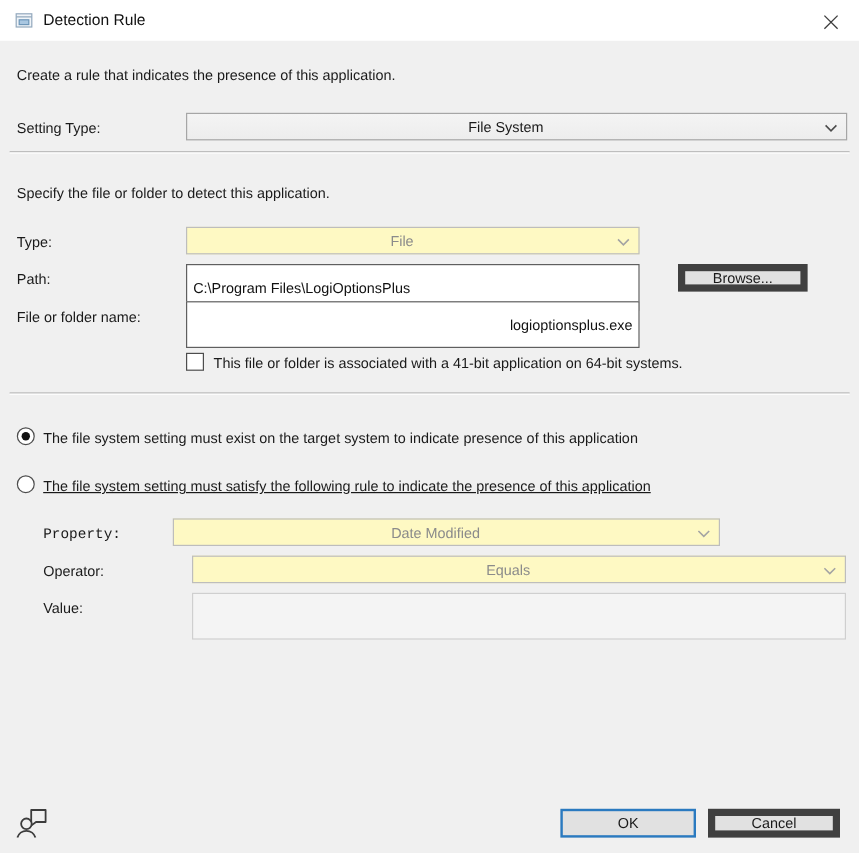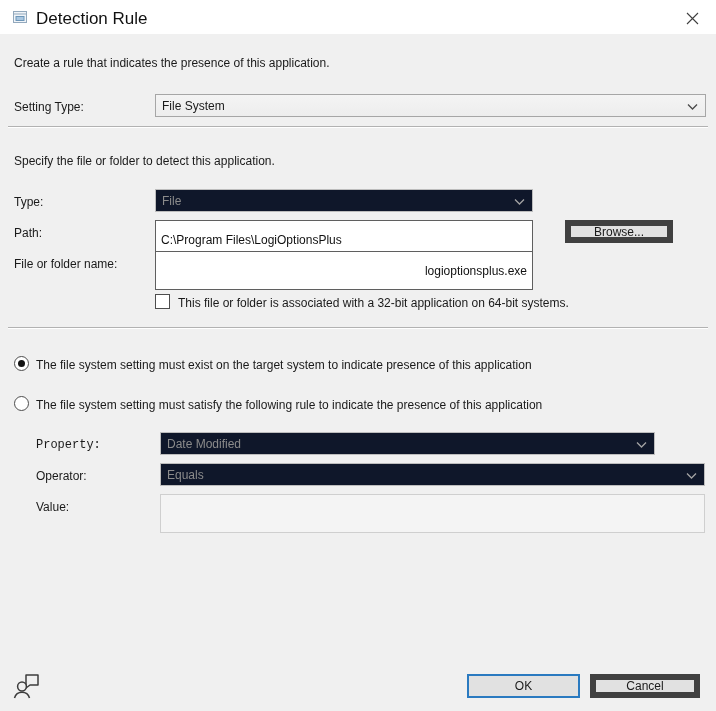--- a/index.html
+++ b/index.html
@@ -3,32 +3,32 @@
 <meta charset="utf-8">
 <style>
   * { margin:0; padding:0; box-sizing:border-box; }
   html,body { width:716px; height:711px; }
   body { font-family:"Liberation Sans", sans-serif; font-size:12px; color:#1a1a1a; }
   .dialog { position:relative; width:716px; height:711px; background:#f0f0f0; overflow:hidden; }
 
   
   .titlebar { position:absolute; top:0; left:0; width:716px; height:34px; background:#ffffff; }
   .title-icon { position:absolute; left:12px; top:9px; width:16px; height:16px; }
-  .title-text { position:absolute; left:36px; top:9px; font-size:17px; color:#111; }
+  .title-text { position:absolute; left:36px; top:9px; font-size:13px; color:#111; }
   .close-btn { position:absolute; right:8px; top:5px; width:32px; height:26px;
                display:flex; align-items:center; justify-content:center; background:transparent; border:none; cursor:pointer; }
 
   .abs { position:absolute; }
   .label { color:#1a1a1a; white-space:nowrap; }
 
   
   .combo { position:absolute; height:23px; background:linear-gradient(#f4f4f4,#ededed); border:1px solid #a6a6a6;
-           display:flex; align-items:center; padding:0 24px 0 6px; color:#1a1a1a; }
+           display:flex; align-items:center; padding:0 24px 0 6px; color:#1a1a1a;justify-content:center; }
   .combo .chev { position:absolute; right:7px; top:8px; color:#4a4a4a; }
-  .combo.disabled { background:#0f172a; border-color:#bdbdbd; color:#8b8b8b; }
+  .combo.disabled { background:#fef9c3; border-color:#bdbdbd; color:#8b8b8b; }
   .combo.disabled .chev { color:#a3a3a3; }
   .combo span { white-space:nowrap; overflow:hidden; }
 
   
   .tbox { position:absolute; height:39px; border:1px solid #5f5f5f; background:#ffffff; padding:0 5px;
           font-family:"Liberation Sans", sans-serif; font-size:12px; color:#111; }
   .tbox.disabled { background:#f4f4f4; border:1px solid #cfcfcf; }
 
   
   .btn { position:absolute; background:#e1e1e1; border:6px solid #404040; font-family:"Liberation Sans", sans-serif;
@@ -89,32 +89,32 @@
   </div>
 
   <div class="abs label" style="left:14px; top:226px;">Path:</div>
   <input class="tbox" style="left: 155px; top: 220px; width: 378px;" value="C:\Program Files\LogiOptionsPlus">
   <button class="btn" style="left:565px; top:220px; width:108px; height:23px;">Browse...</button>
 
   <div class="abs label" style="left:14px; top:257px;">File or folder name:</div>
   <input class="tbox" style="left: 155px; top: 251px; width: 378px; text-align: right;" value="logioptionsplus.exe">
 
   <span class="checkbox" style="left:155px; top:294px;"></span>
-  <div class="abs label" style="left:178px; top:296px;">This file or folder is associated with a 32-bit application on 64-bit systems.</div>
+  <div class="abs label" style="left:178px; top:296px;">This file or folder is associated with a 41-bit application on 64-bit systems.</div>
 
   <div class="divider" style="top:327px;"></div>
 
   <span class="radio selected" style="left:14px; top:356px;"></span>
   <div class="abs label" style="left:36px; top:358px;">The file system setting must exist on the target system to indicate presence of this application</div>
 
   <span class="radio" style="left:14px; top:396px;"></span>
-  <div class="abs label" style="left:36px; top:398px;">The file system setting must satisfy the following rule to indicate the presence of this application</div>
+  <div class="abs label" style="left:36px; top:398px;text-decoration:underline;">The file system setting must satisfy the following rule to indicate the presence of this application</div>
 
   <div class="abs label" style="left:36px; top:438px;font-family:Liberation Mono, monospace;">Property:</div>
-  <div class="combo disabled" style="left:160px; top:432px; width:495px;">
+  <div class="combo disabled" style="left:144px; top:432px; width:456px;">
     <span>Date Modified</span>
     <svg class="chev" width="11" height="8" viewBox="0 0 11 8">
       <path d="M1 1.5 L5.5 6 L10 1.5" fill="none" stroke="currentColor" stroke-width="1.3"></path>
     </svg>
   </div>
 
   <div class="abs label" style="left:36px; top:469px;">Operator:</div>
   <div class="combo disabled" style="left:160px; top:463px; width:545px;">
     <span>Equals</span>
     <svg class="chev" width="11" height="8" viewBox="0 0 11 8">

